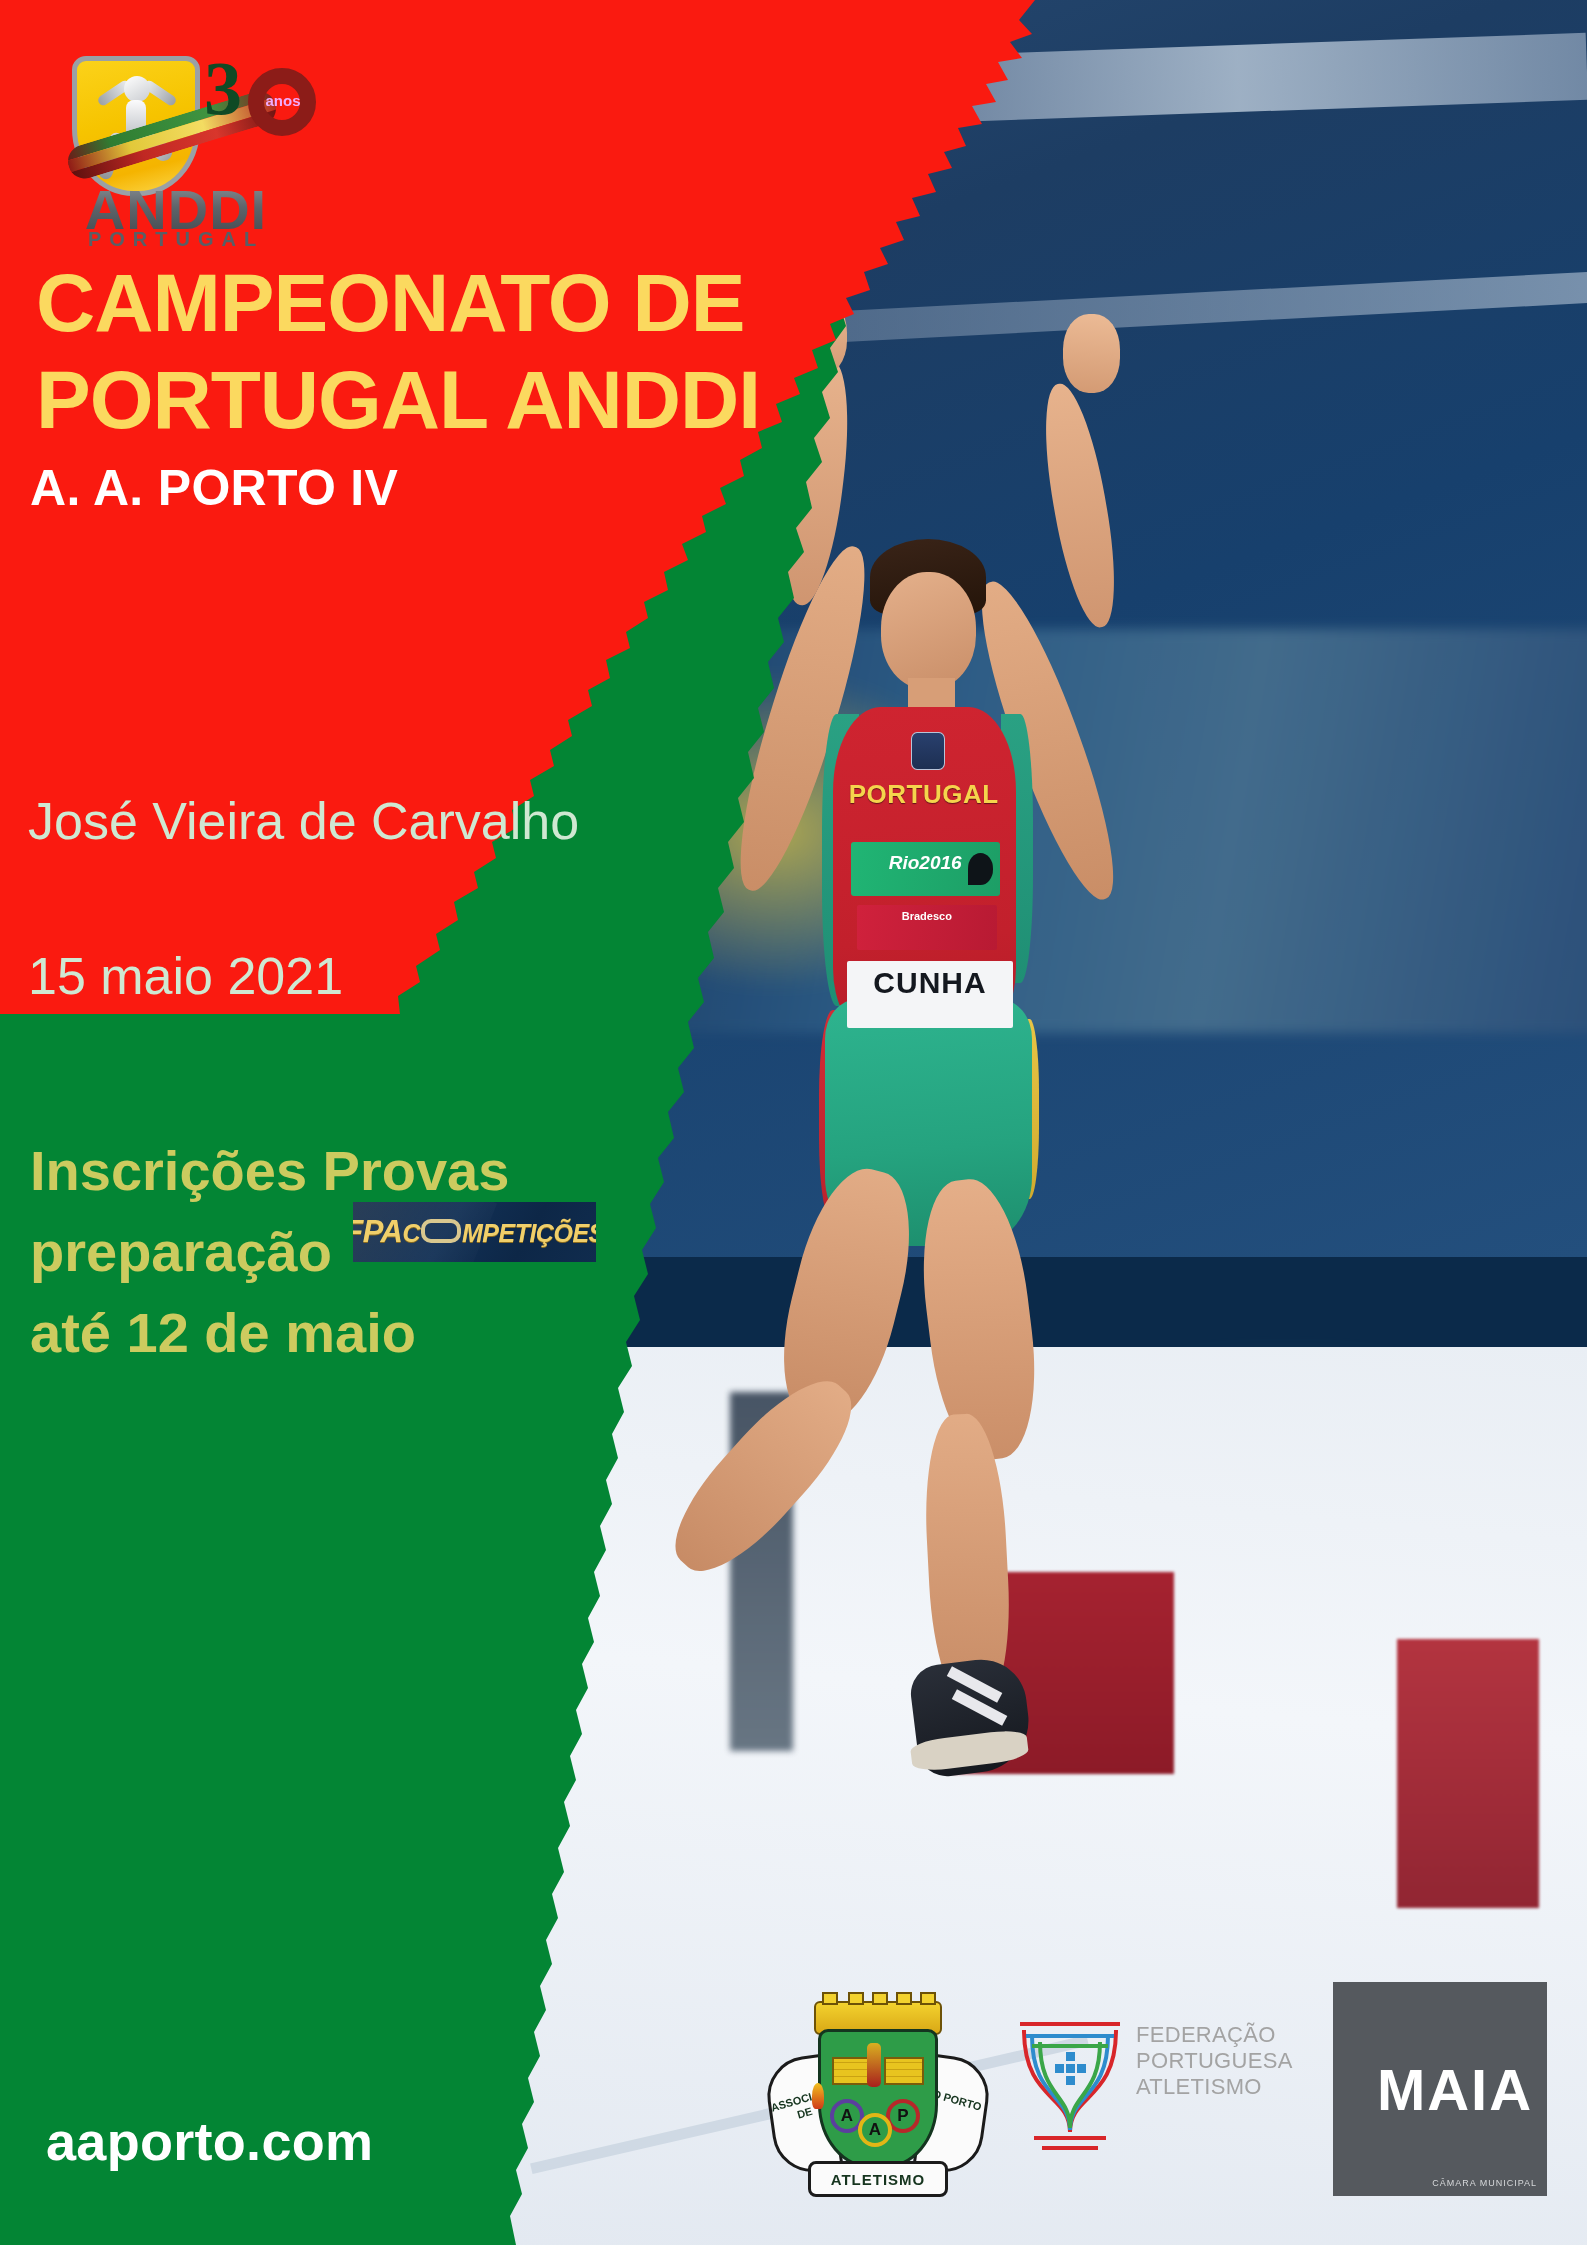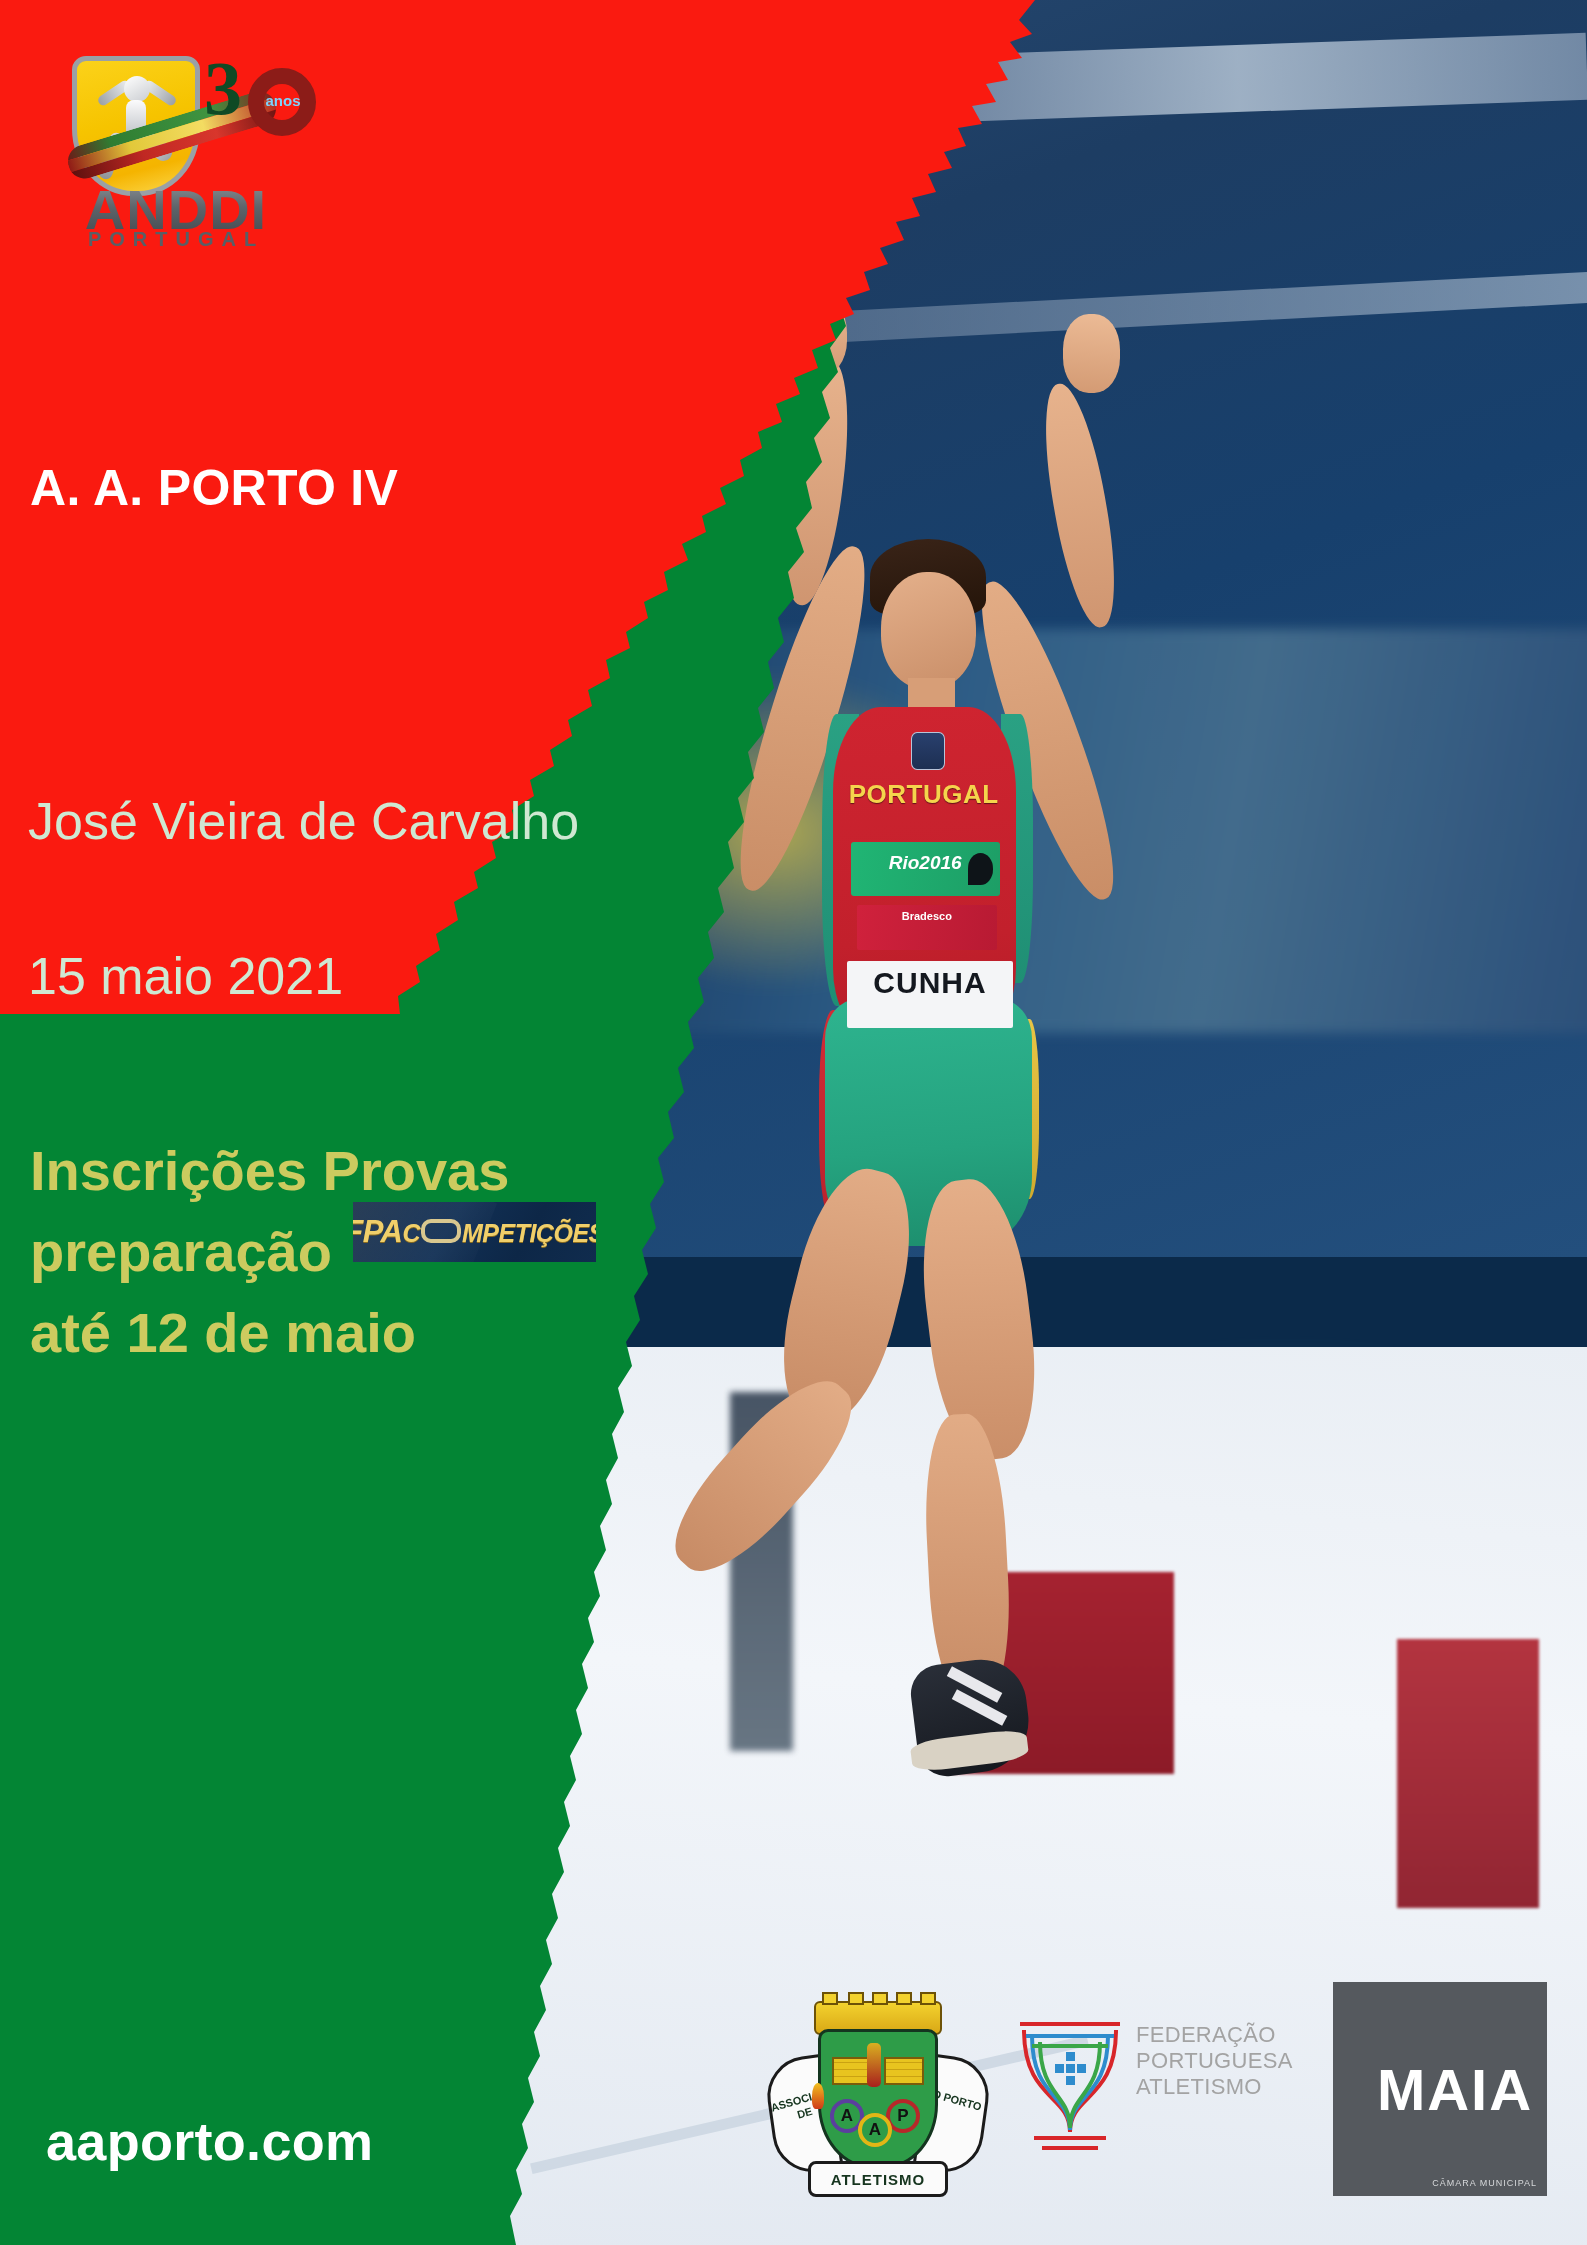--- a/index.html
+++ b/index.html
@@ -130,21 +130,21 @@
   .ribbon i{display:block;height:33.4%;}
   .ribbon i:nth-child(1){background:linear-gradient(90deg,#6c1a18,#2f7d32 22%,#3f9440 70%,#8a1f1c);}
   .ribbon i:nth-child(2){background:linear-gradient(90deg,#8f1a16,#e2c83a 30%,#f3dc62 65%,#b22a1f);}
   .ribbon i:nth-child(3){background:linear-gradient(90deg,#5c100e,#c02823 35%,#d8362c 70%,#6d1411);}
   .thirty{position:absolute;left:168px;top:26px;width:110px;height:92px;}
   .t3{position:absolute;left:0;top:2px;font-size:76px;font-weight:800;color:#0f4a25;
     font-family:"Liberation Serif",serif;line-height:1;}
   .t0{position:absolute;left:44px;top:20px;width:68px;height:68px;border-radius:50%;
     border:16px solid #8c1c18;box-sizing:border-box;}
   .tanos{position:absolute;left:58px;top:44px;width:42px;text-align:center;font-size:15px;
-    color:#7dd3fc;font-weight:700;}
+    color:#f0abfc;font-weight:700;}
   .anddi{position:absolute;left:32px;top:160px;width:216px;text-align:center;
     font-size:56px;font-weight:800;letter-spacing:1px;line-height:1;
     background:linear-gradient(180deg,#8a9096 0%,#5d646a 45%,#444a50 100%);
     -webkit-background-clip:text;background-clip:text;color:transparent;}
   .anddiSub{position:absolute;left:32px;top:206px;width:216px;text-align:center;
     font-size:20px;font-weight:700;letter-spacing:8px;color:#585f66;}
 
   .t-main{position:absolute;left:36px;top:255px;width:1000px;
     font-size:82px;font-weight:800;color:#FBD95F;line-height:1.18;letter-spacing:-1px;}
   .t-sub{position:absolute;left:30px;top:455px;width:1000px;
@@ -320,20 +320,24 @@
       </div>
       <div class="thirty">
         <div class="t3">3</div>
         <div class="t0"></div>
         <div class="tanos">anos</div>
       </div>
       <div class="anddi">ANDDI</div>
       <div class="anddiSub">PORTUGAL</div>
     </div>
 
+    <div class="t-main">
+      <div>CAMPEONATO DE</div>
+      <div>PORTUGAL ANDDI</div>
+    </div>
 
     <div class="t-sub">
       <div>A. A. PORTO IV</div>
     </div>
 
     <div class="t-venue">
       <div>José Vieira de Carvalho</div>
     </div>
     <div class="t-date">15 maio 2021</div>
 

